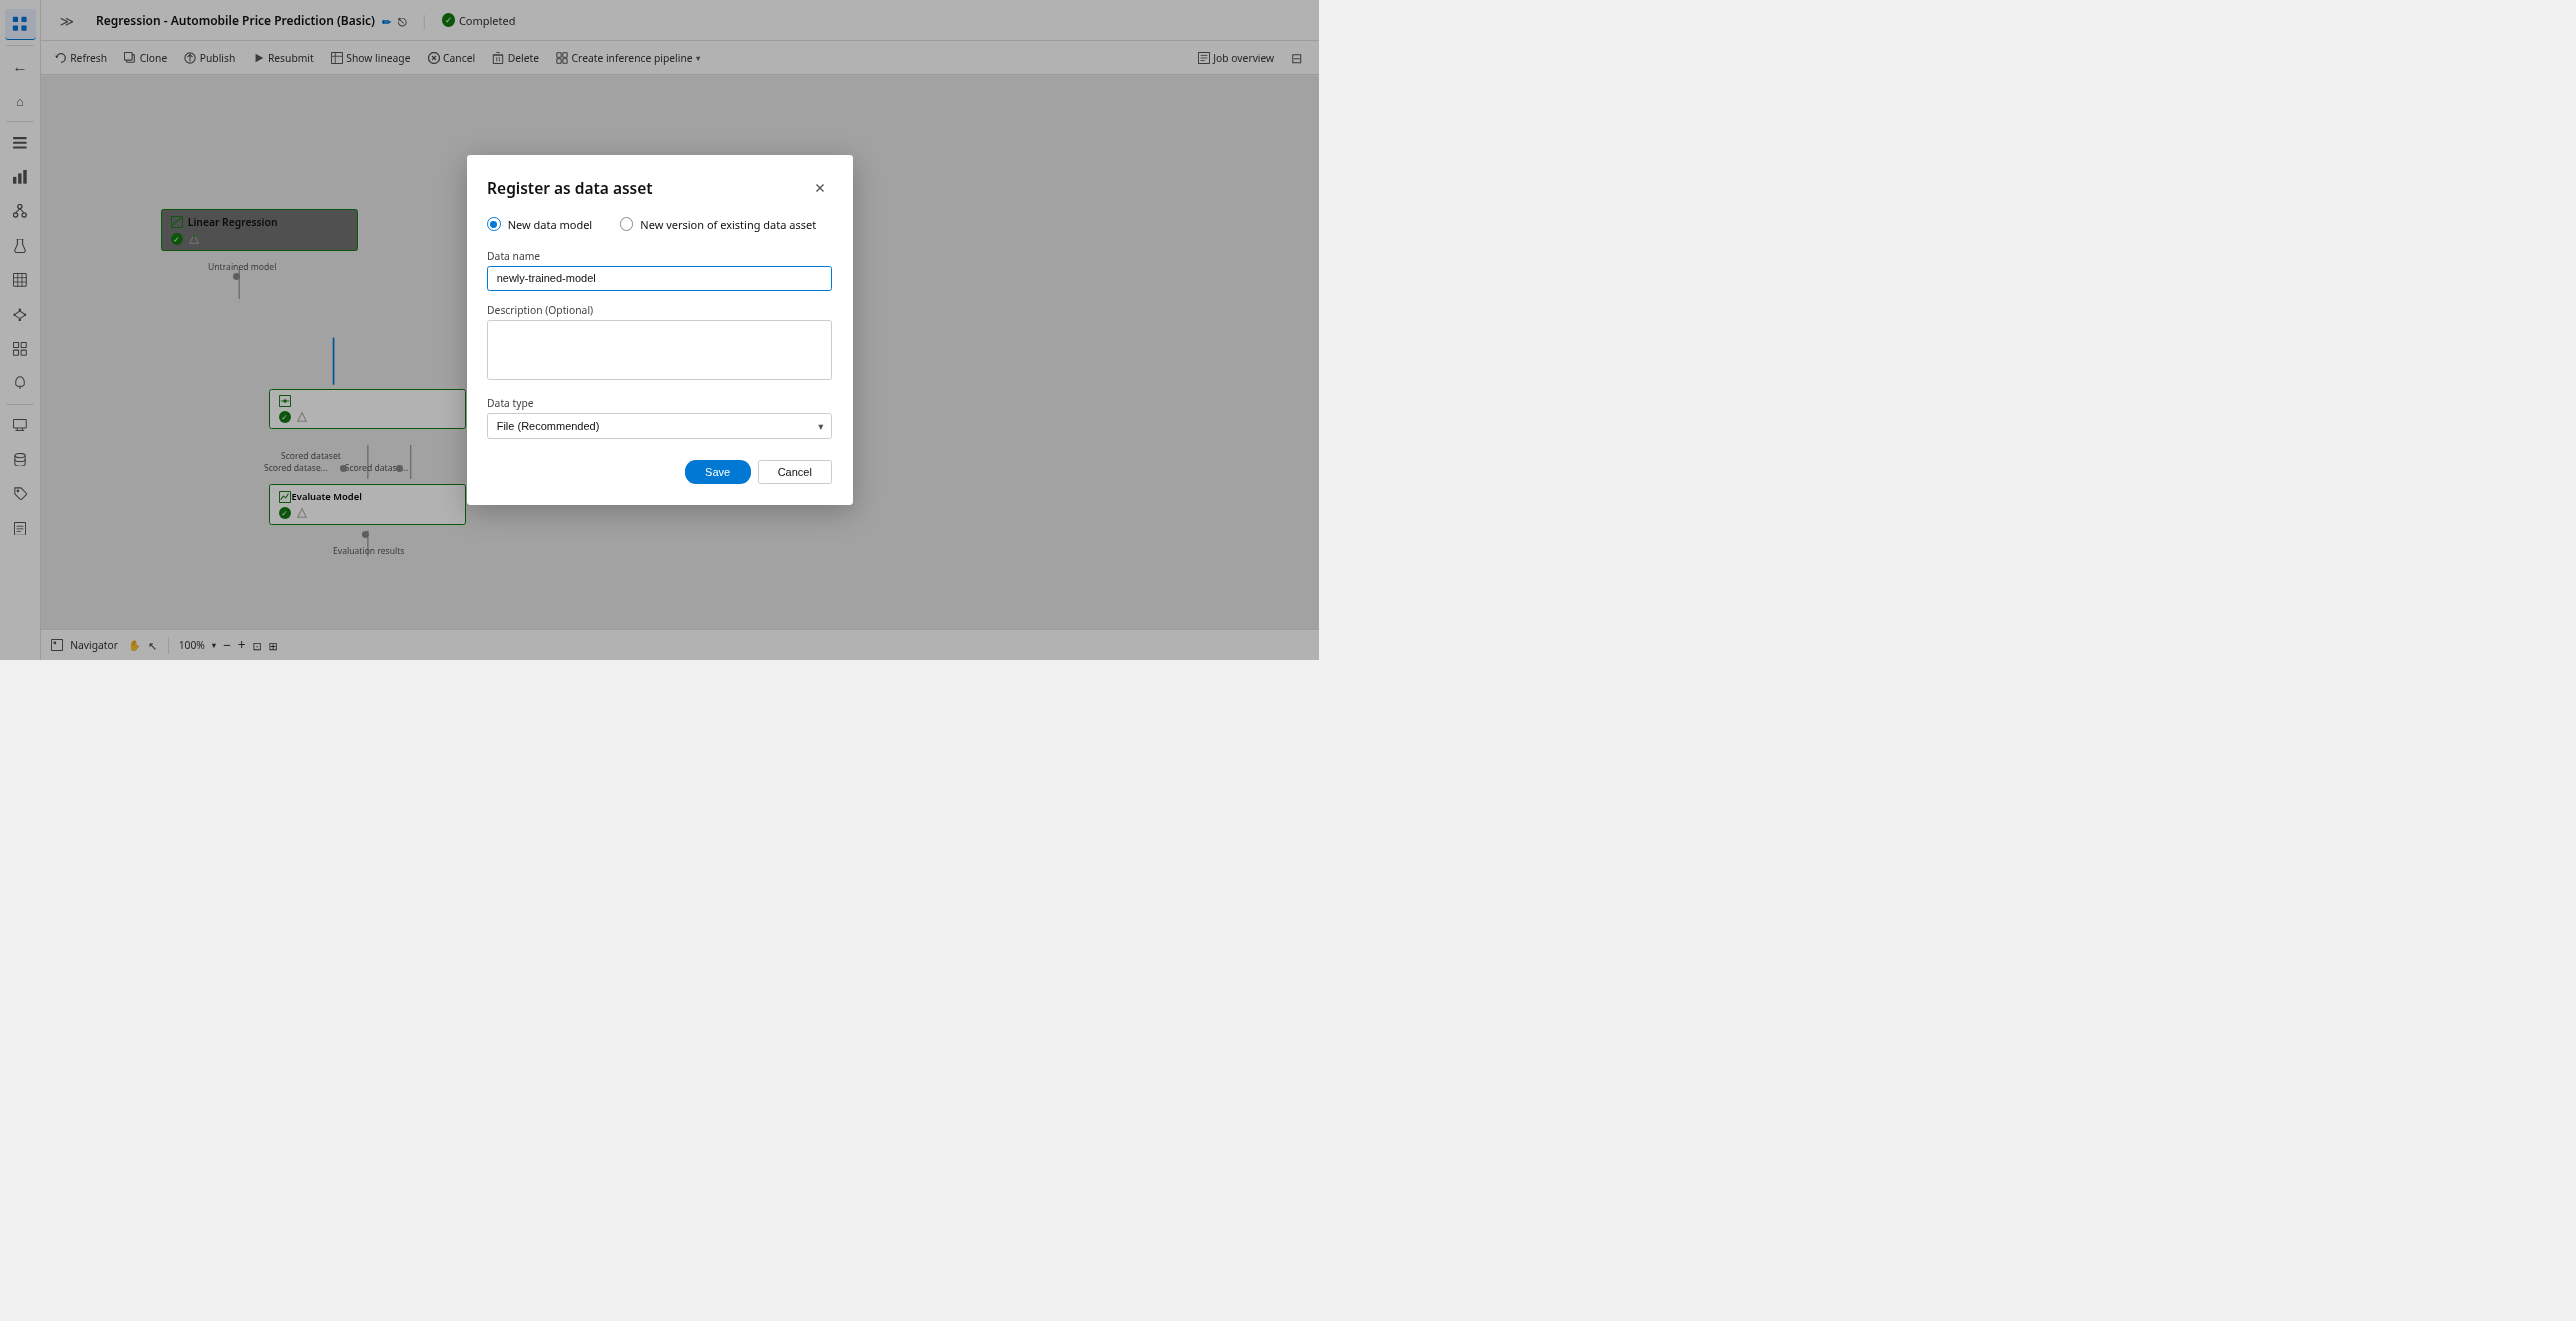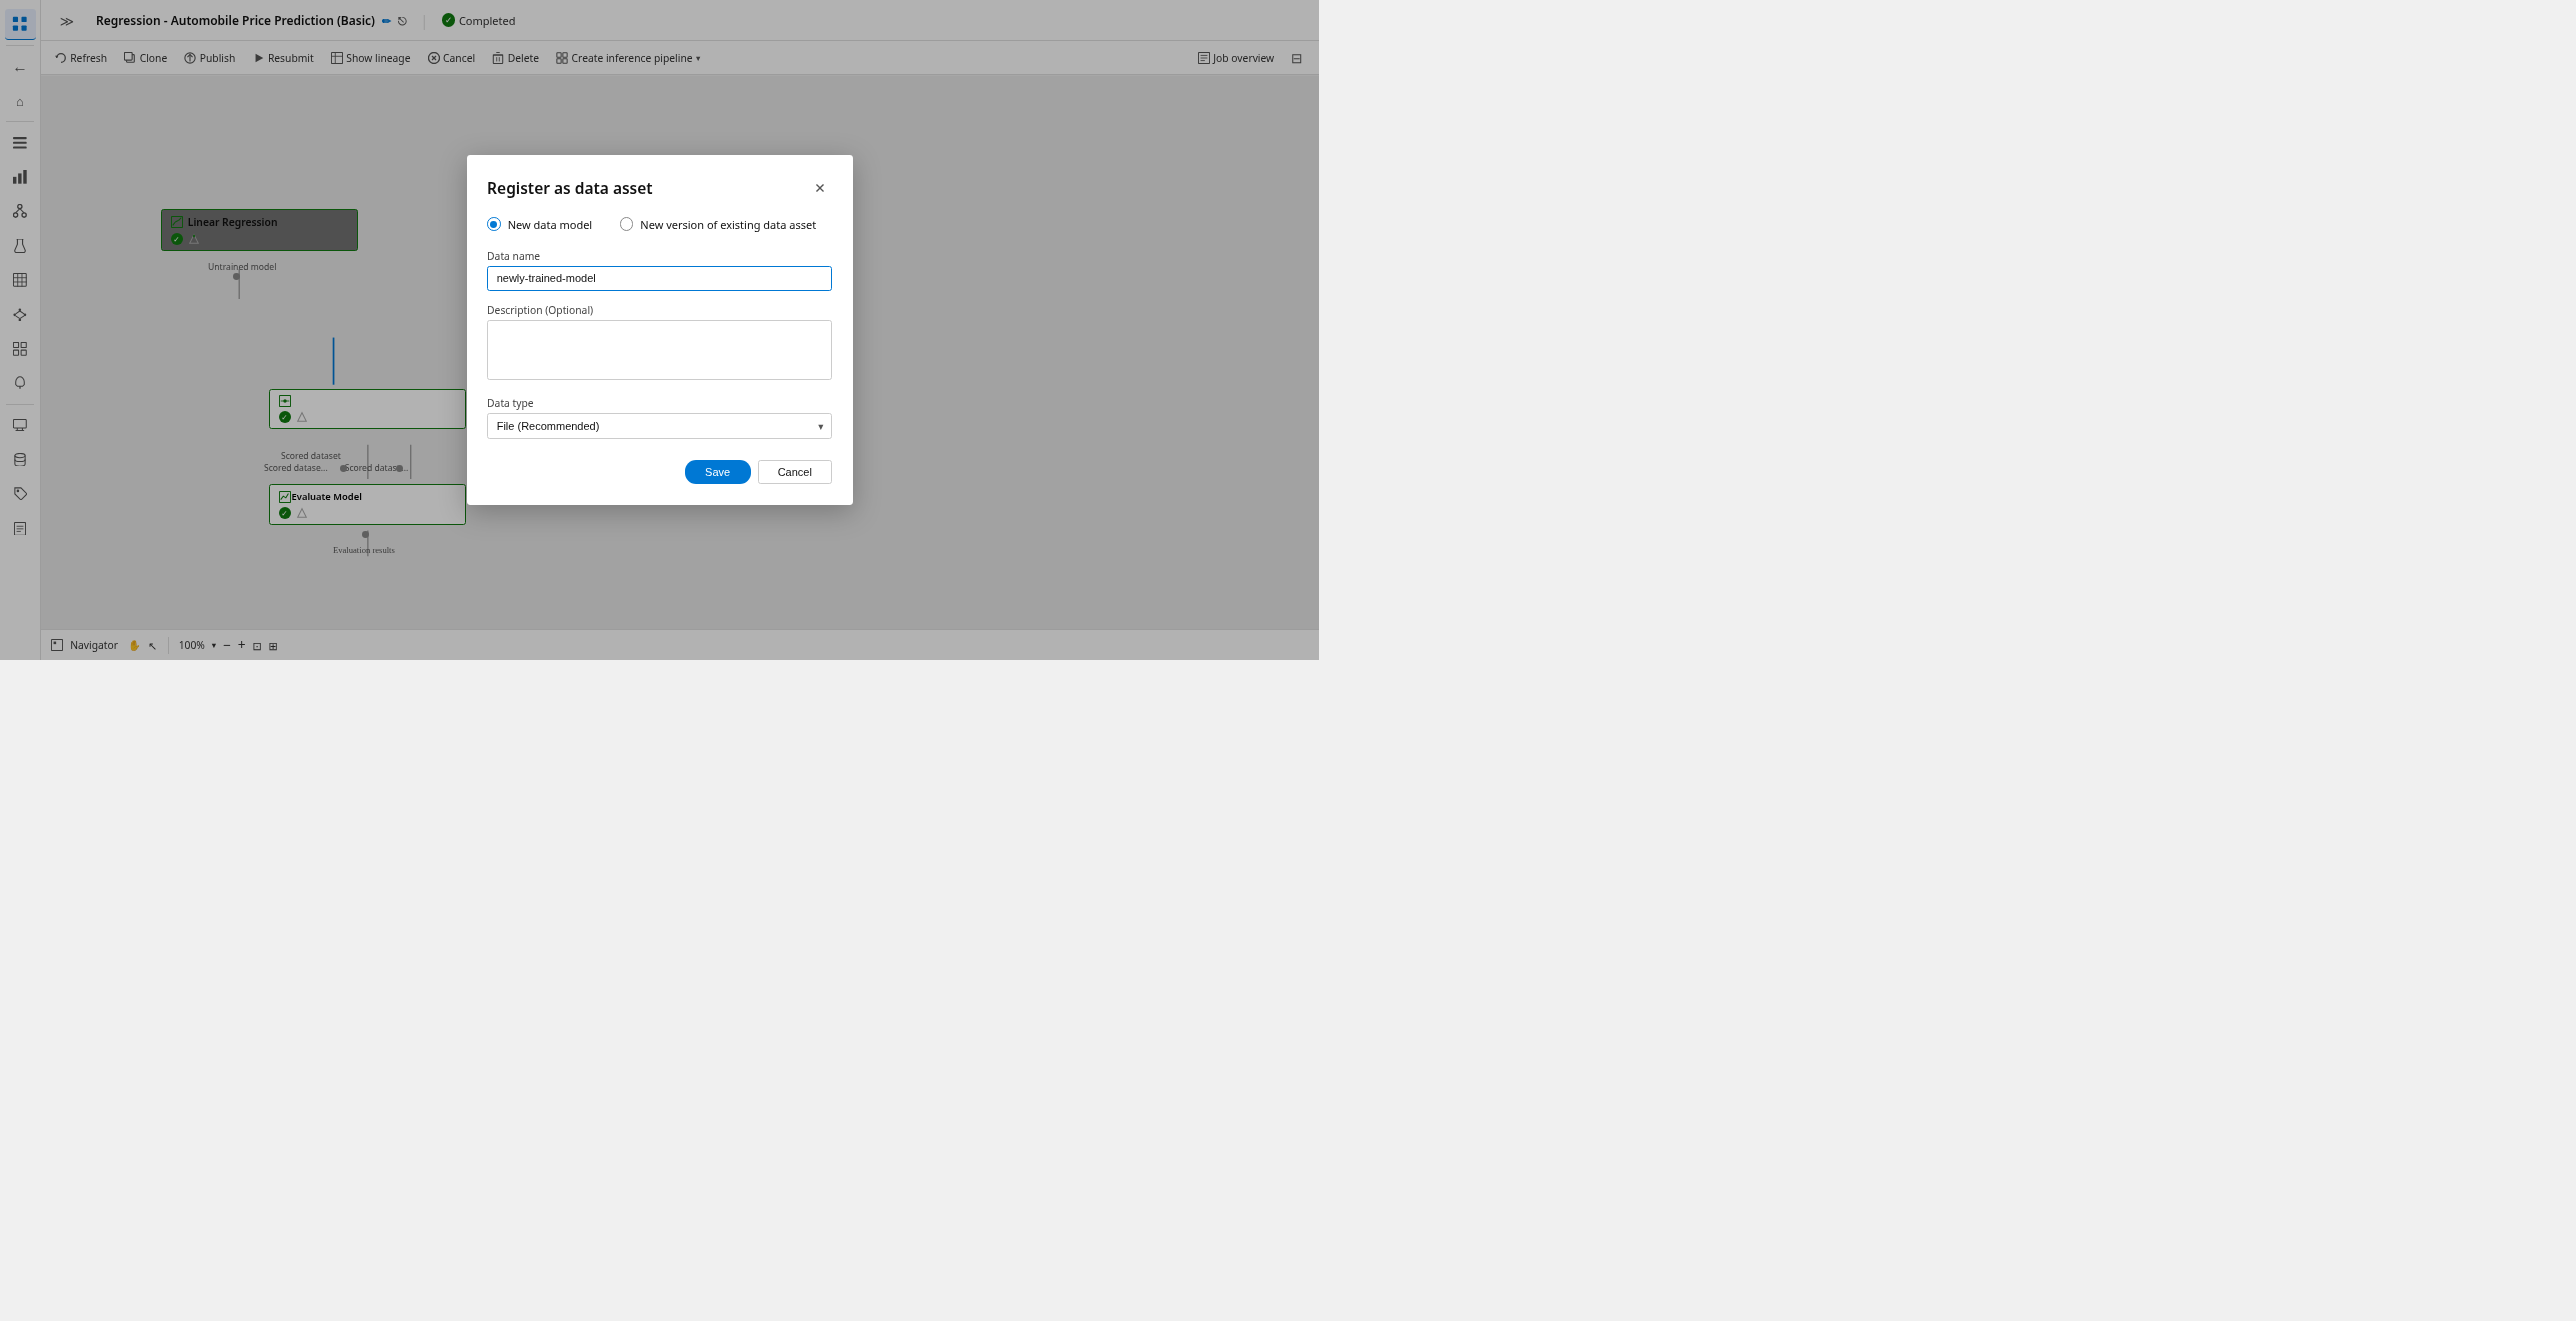--- a/index.html
+++ b/index.html
@@ -52,21 +52,21 @@
       align-items: center;
       padding: 0 10.3px;
       gap: 6.9px;
       z-index: 10;
     }
     .topbar-title {
       font-size: 12px;
       font-weight: 600;
       color: #111;
       display: flex;
-      align-items: center;
+      align-items: flex-end;
       gap: 6.9px;
     }
     .topbar-status {
       display: flex; align-items: center; gap: 3.4px;
       font-size: 11px;
       color: #333;
     }
     .status-dot-green {
       width: 13.7px; height: 13.7px; border-radius: 50%; background: #107c10;
       display: flex; align-items: center; justify-content: center;
@@ -600,21 +600,21 @@
     </div>
     <div style="display:flex; gap:5.2px; margin-top:3.4px;">
       <div class="node-icon-green">✓</div>
       <svg width="12" height="12" viewBox="0 0 14 14" fill="none">
         <path d="M2 12 L7 2 L12 12Z" stroke="#aaa" stroke-width="1.2" fill="none"></path>
       </svg>
     </div>
   </div>
 
   <div style="position:absolute; top:455px; left:321px; width:6.9px; height:6.9px; border-radius:50%; background:#888;"></div>
-  <div style="position:absolute; top:469px; left:292px; font-size:8.6px; color:#555;font-family:Liberation Serif, serif;">Evaluation results</div>
+  <div style="position:absolute; top:469px; left:292px; font-size:8.6px; color:#555;">Evaluation results</div>
 
   <div class="navigator-bar">
     <svg width="12" height="12" viewBox="0 0 14 14" fill="none">
       <rect x="0.5" y="0.5" width="13" height="13" rx="1" stroke="#555" stroke-width="1.2"></rect>
       <rect x="3" y="3" width="3" height="3" fill="#555"></rect>
     </svg>
     <span>Navigator</span>
     <span style="margin-left:3.4px;">✋</span>
     <span style="font-size:11px;">↖</span>
     <div class="toolbar-sep"></div>

